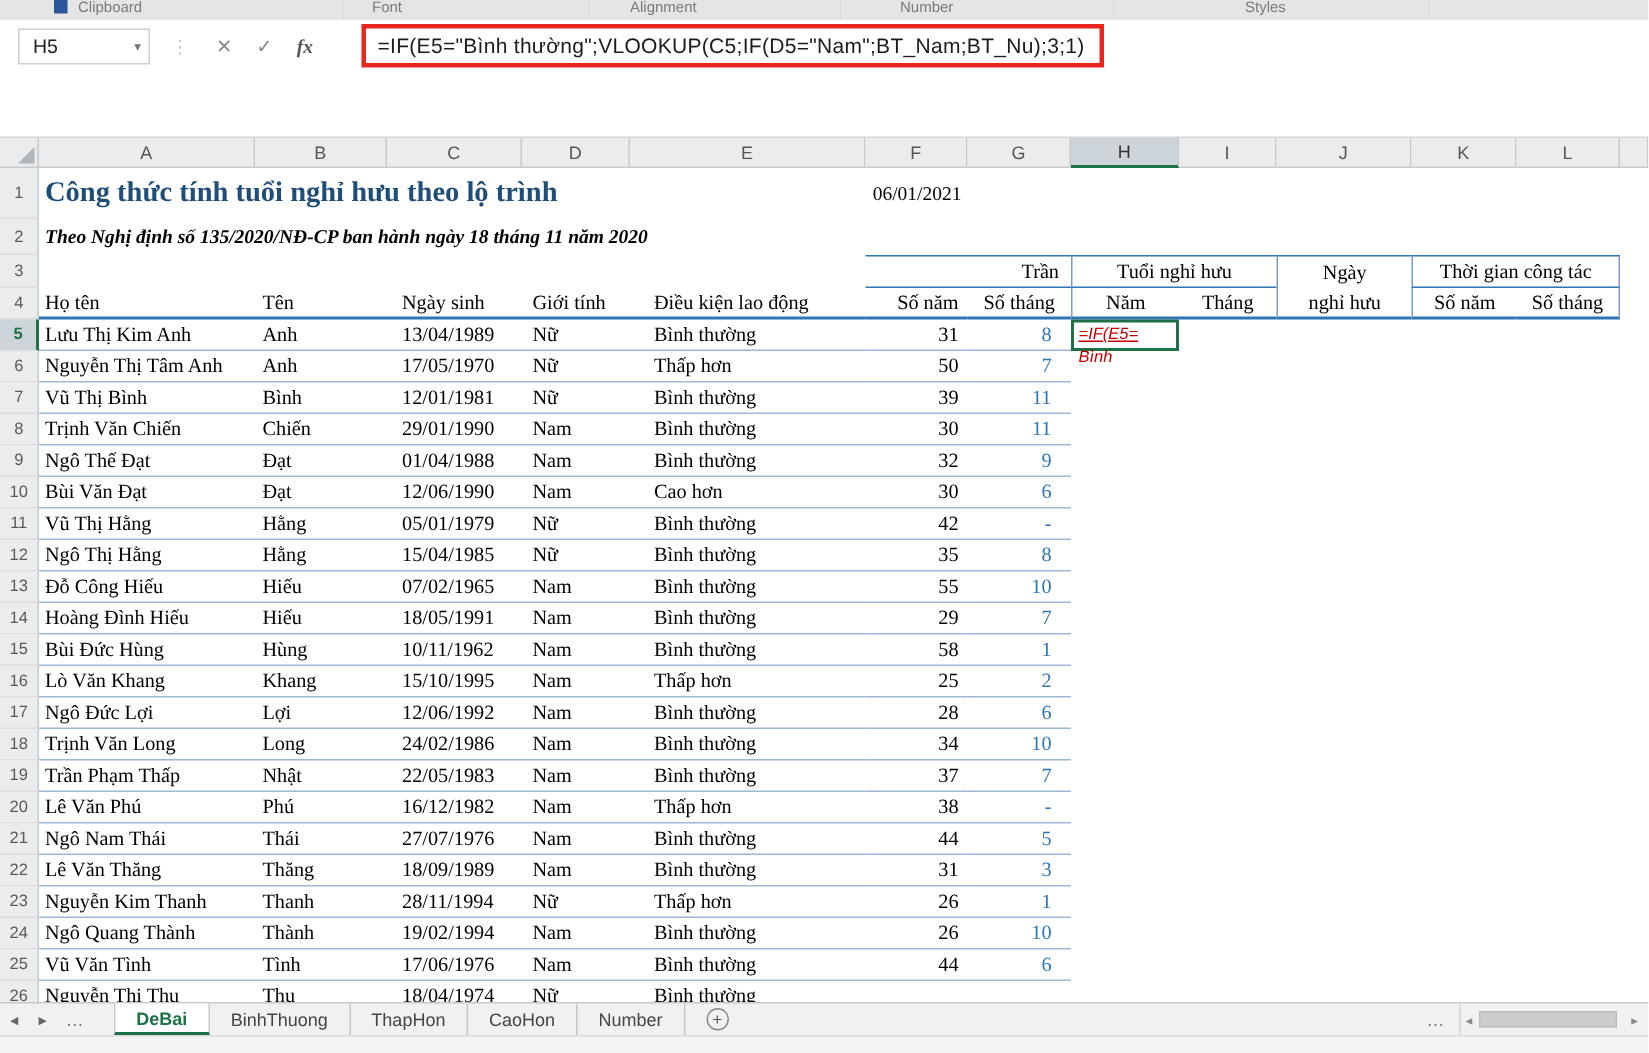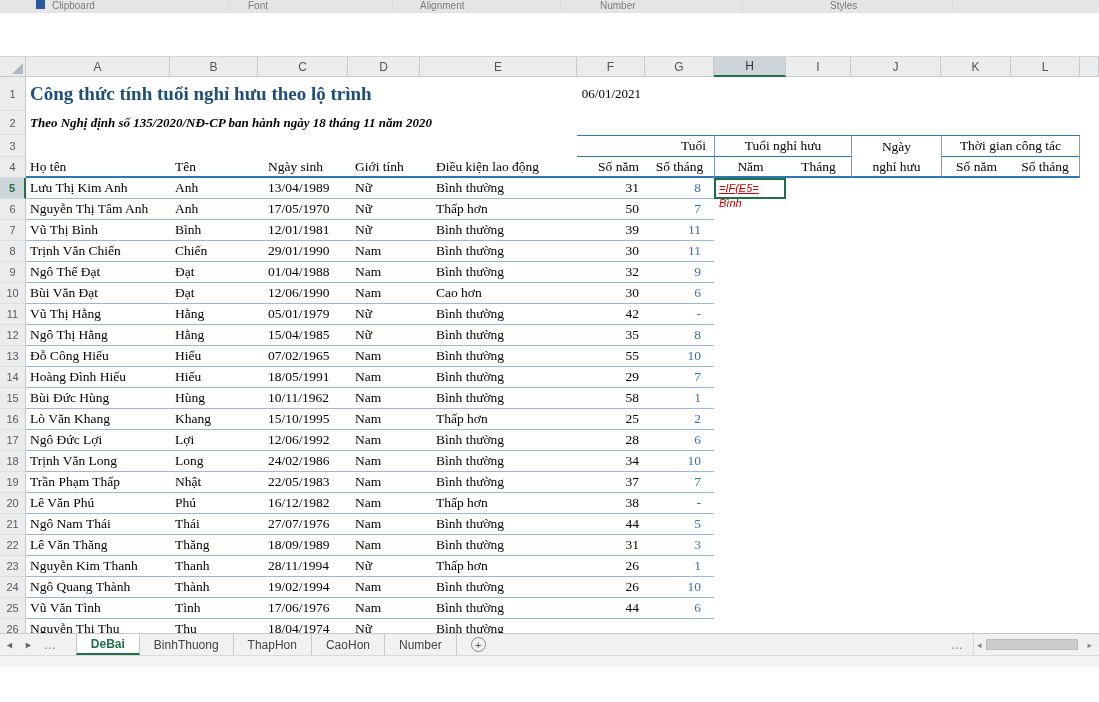--- a/index.html
+++ b/index.html
@@ -103,20 +103,35 @@
     <span class="rb-label" style="left:420px">Alignment</span>
     <span class="rb-label" style="left:600px">Number</span>
     <span class="rb-label" style="left:830px">Styles</span>
     <span class="rb-sep" style="left:228px"></span>
     <span class="rb-sep" style="left:392px"></span>
     <span class="rb-sep" style="left:560px"></span>
     <span class="rb-sep" style="left:742px"></span>
     <span class="rb-sep" style="left:952px"></span>
   </div>
 
+  <div class="formula-row">
+    <div class="name-box">
+      <span class="nb-text">H5</span>
+      <span class="nb-arrow">▾</span>
+    </div>
+    <span class="fb-dots">⋮</span>
+    <span class="fb-btn">✕</span>
+    <span class="fb-btn">✓</span>
+    <span class="fb-btn fx">fx</span>
+    <div class="formula-area">
+      <span class="formula-box">
+        <span>=IF(E5="Bình thường";VLOOKUP(C5;IF(D5="Nam";BT_Nam;BT_Nu);3;1)</span>
+      </span>
+    </div>
+  </div>
   <div class="formula-extra"></div>
 
   <div class="grid" id="grid-area">
 
     <div class="row col-row" id="col-header-row">
       <div class="corner">
           <span class="tri"></span>
         </div>
 
     <div class="col-h">A</div>
@@ -143,21 +158,21 @@
 
     <div class="row hr2">
       <div class="gutter">2</div>
       <div class="cell subtitle-cell" style="grid-column:2 / span 7">Theo Nghị định số 135/2020/NĐ-CP ban hành ngày 18 tháng 11 năm 2020</div>
       <div style="grid-column:span 6"></div>
     </div>
 
     <div class="row hr3">
       <div class="gutter">3</div>
       <div style="grid-column:2 / span 5"></div>
-      <div class="cell hdr rgt bt bbl" style="grid-column:span 2">Tuổi</div>
+      <div class="cell hdr rgt bt bbl" style="grid-column:span 2">Trần</div>
       <div class="cell hdr ctr bt bbl bl" style="grid-column:span 2">Tuổi nghỉ hưu</div>
       <div class="cell hdr ctr bt bl">Ngày</div>
       <div class="cell hdr ctr bt bbl bl br" style="grid-column:span 2">Thời gian công tác</div>
       <div></div>
     </div>
 
     <div class="row hr4">
       <div class="gutter">4</div>
       <div class="cell hdr bbthick" style="padding-left:4px">Họ tên</div>
       <div class="cell hdr bbthick" style="padding-left:5px">Tên</div>

